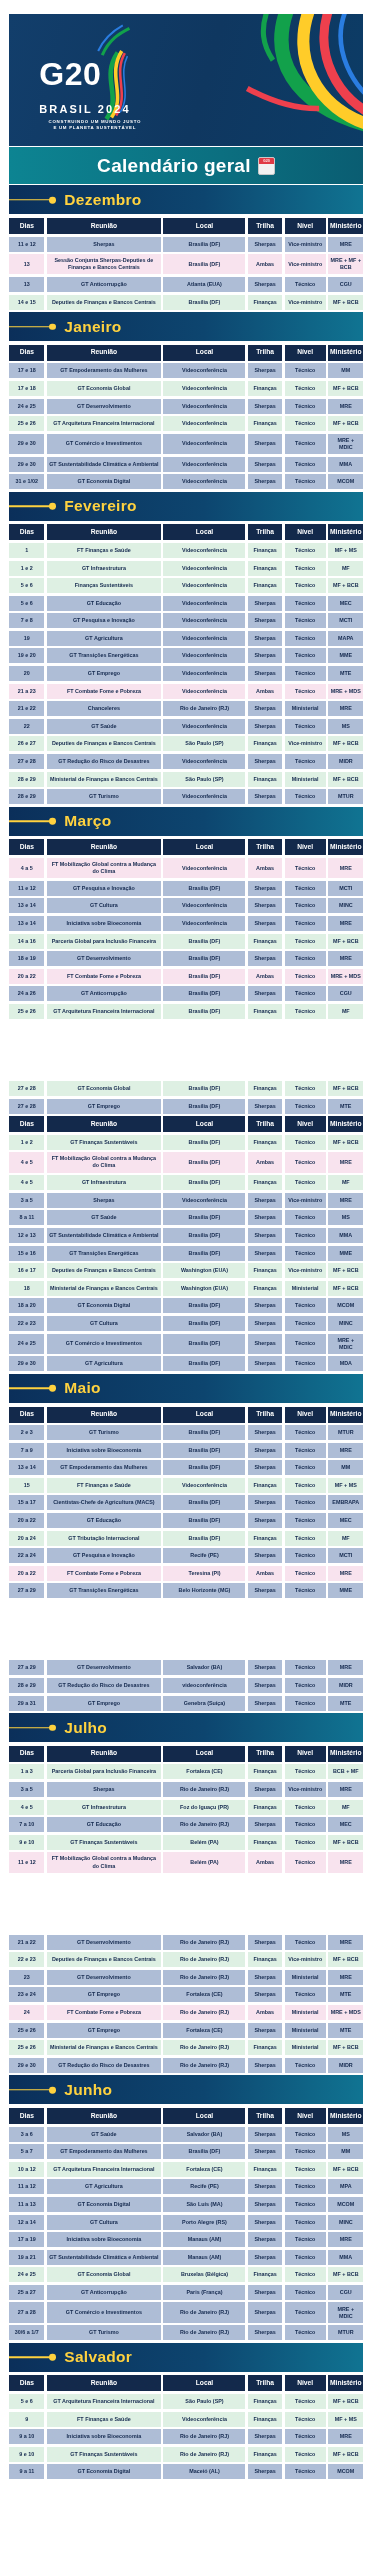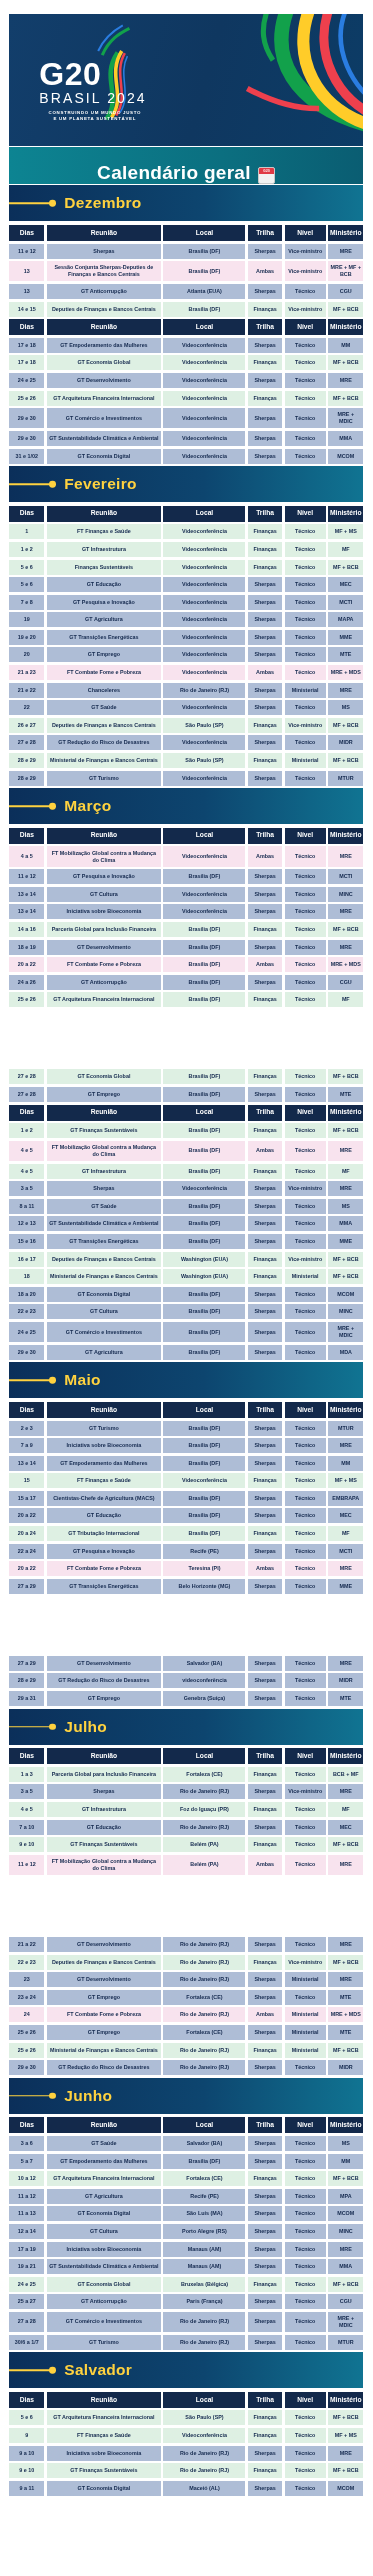--- a/index.html
+++ b/index.html
@@ -26,36 +26,36 @@
     height: 132px;
     background: linear-gradient(105deg, #123e6b 0%, #0f3760 55%, #0c3c66 100%);
     overflow: hidden;
   }
   .hero-logo { position: absolute; left: 30px; top: 45px; text-align: center; width: 111px; }
   .hero-g20 {
     color: #ffffff; font-size: 32px; font-weight: 800; letter-spacing: 0.5px;
     line-height: 0.95; text-align: left;
   }
   .hero-brasil {
-    color: #ffffff; font-size: 14px; font-weight: 400; letter-spacing: 2.1px;
-    text-align: left; margin-top: 0;
+    color: #ffffff; font-size: 11px; font-weight: 700; letter-spacing: 2.1px;
+    text-align: left; margin-top: 13px;
   }
   .hero-tagline {
     margin-top: 4.1px; color: #ffffff; font-size: 4.4px; font-weight: 700;
     letter-spacing: 0.7px; line-height: 1.5; text-align: center;
   }
   .hero-swirl { position: absolute; left: 82px; top: 9.3px; }
   .hero-ribbons { position: absolute; right: -5.2px; top: 0; }
 
   
   .title-band {
     margin-top: 1px;
     height: 37px;
     background: linear-gradient(90deg, #0d8492 0%, #0b6f80 60%, #0a5d72 100%);
-    display: flex; align-items: flex-end; justify-content: center; gap: 7.2px;
+    display: flex; align-items: center; justify-content: center; gap: 7.2px;
   }
   .title-band h1 { color: #ffffff; font-size: 19px; font-weight: 800; letter-spacing: 0.3px; }
   .cal-icon {
     width: 17.5px; height: 17.5px; border-radius: 2.1px; background: #f2f2f2;
     border: 0.5px solid #c9c9c9; overflow: hidden; flex: 0 0 auto;
   }
   .cal-icon .cal-top {
     height: 5.7px; background: #e03a45; color: #fff; font-size: 3.1px; font-weight: 700;
     display: flex; align-items: center; justify-content: center; letter-spacing: 0.3px;
   }
@@ -64,21 +64,21 @@
     background:
       repeating-linear-gradient(90deg, #bfbfbf 0 0.5px, transparent 0.5px 3.6px),
       repeating-linear-gradient(0deg, #bfbfbf 0 0.5px, transparent 0.5px 3.1px),
       #fafafa;
   }
 
   
   .month-section { margin-top: 1px; }
   .month-section.gap-before { }
   .month-band {
-    position: relative; height: 36px;
+    position: relative; height: 29px;
     background: linear-gradient(90deg, #0b2f5a 0%, #0d456f 55%, #107492 100%);
     display: flex; align-items: center;
     margin-bottom: 3.6px;
   }
   .band-line {
     position: absolute; left: 0; top: 50%; transform: translateY(-50%);
     width: 42px; height: 1.5px; background: #ffd23f;
   }
   .band-dot {
     position: absolute; left: 40px; top: 50%; transform: translateY(-50%);
@@ -198,20 +198,25 @@
             <div class="cell">14 e 15</div>
             <div class="cell">Deputies de Finanças e Bancos Centrais</div>
             <div class="cell">Brasília (DF)</div>
             <div class="cell">Finanças</div>
             <div class="cell">Vice-ministro</div>
             <div class="cell">MF + BCB</div>
           </div>
         </div>
       </section>
       <section class="month-section">
+        <div class="month-band">
+          <span class="band-line"></span>
+          <span class="band-dot"></span>
+          <h2 class="month-title">Janeiro</h2>
+        </div>
         <div class="cal-table">
           <div class="row">
             <div class="cell hcell">Dias</div>
             <div class="cell hcell">Reunião</div>
             <div class="cell hcell">Local</div>
             <div class="cell hcell">Trilha</div>
             <div class="cell hcell">Nível</div>
             <div class="cell hcell">Ministério</div>
           </div>
           <div class="row c-blue">

